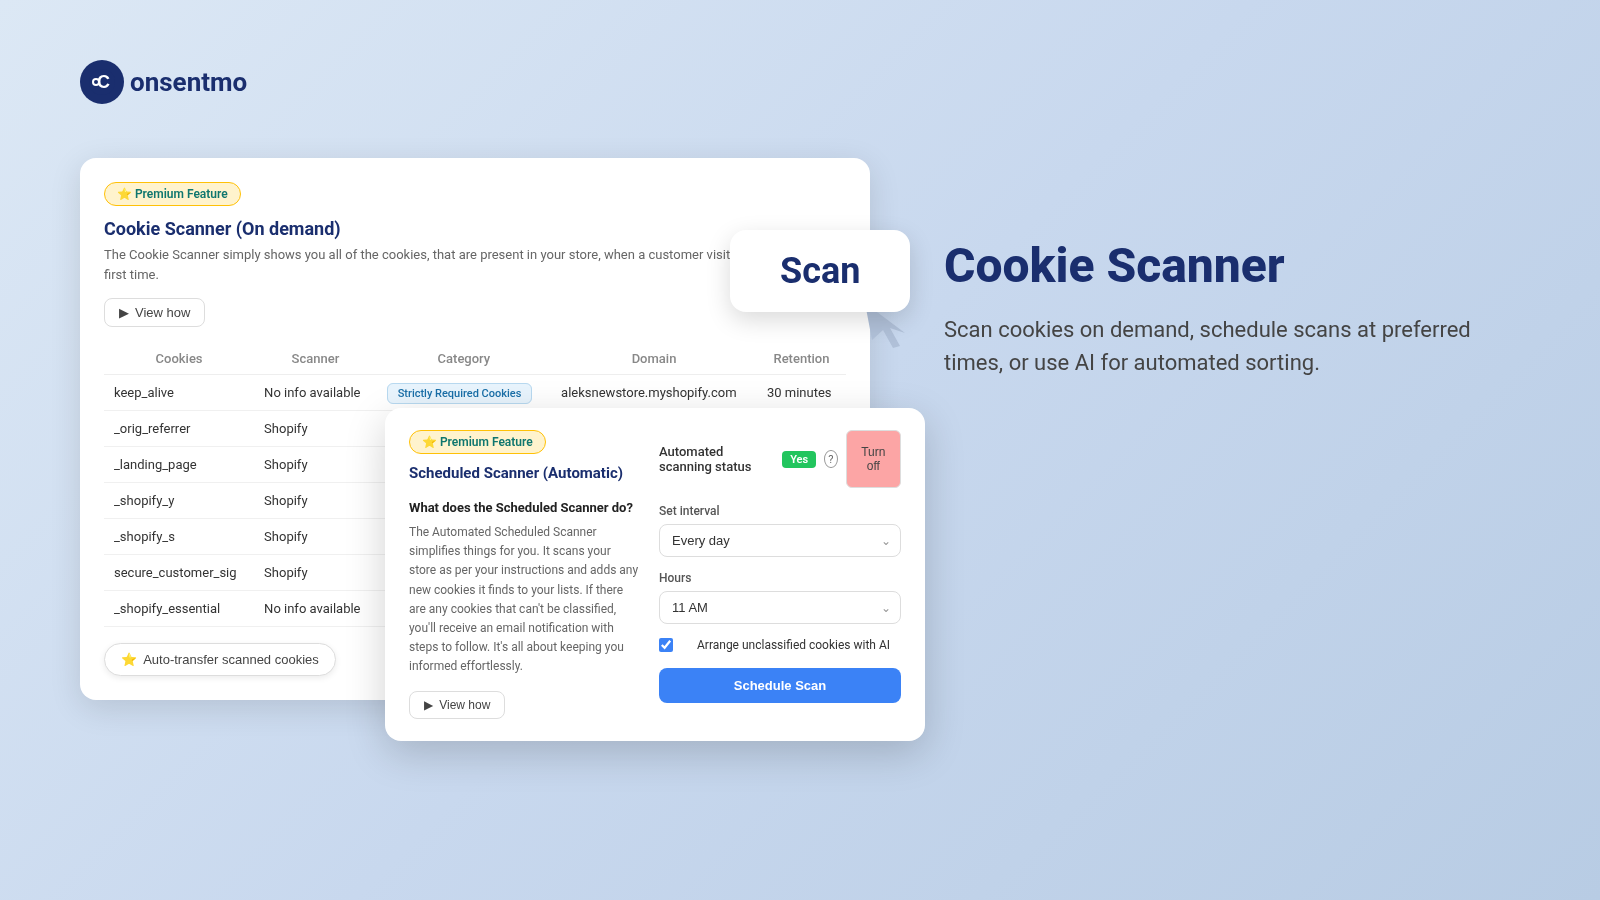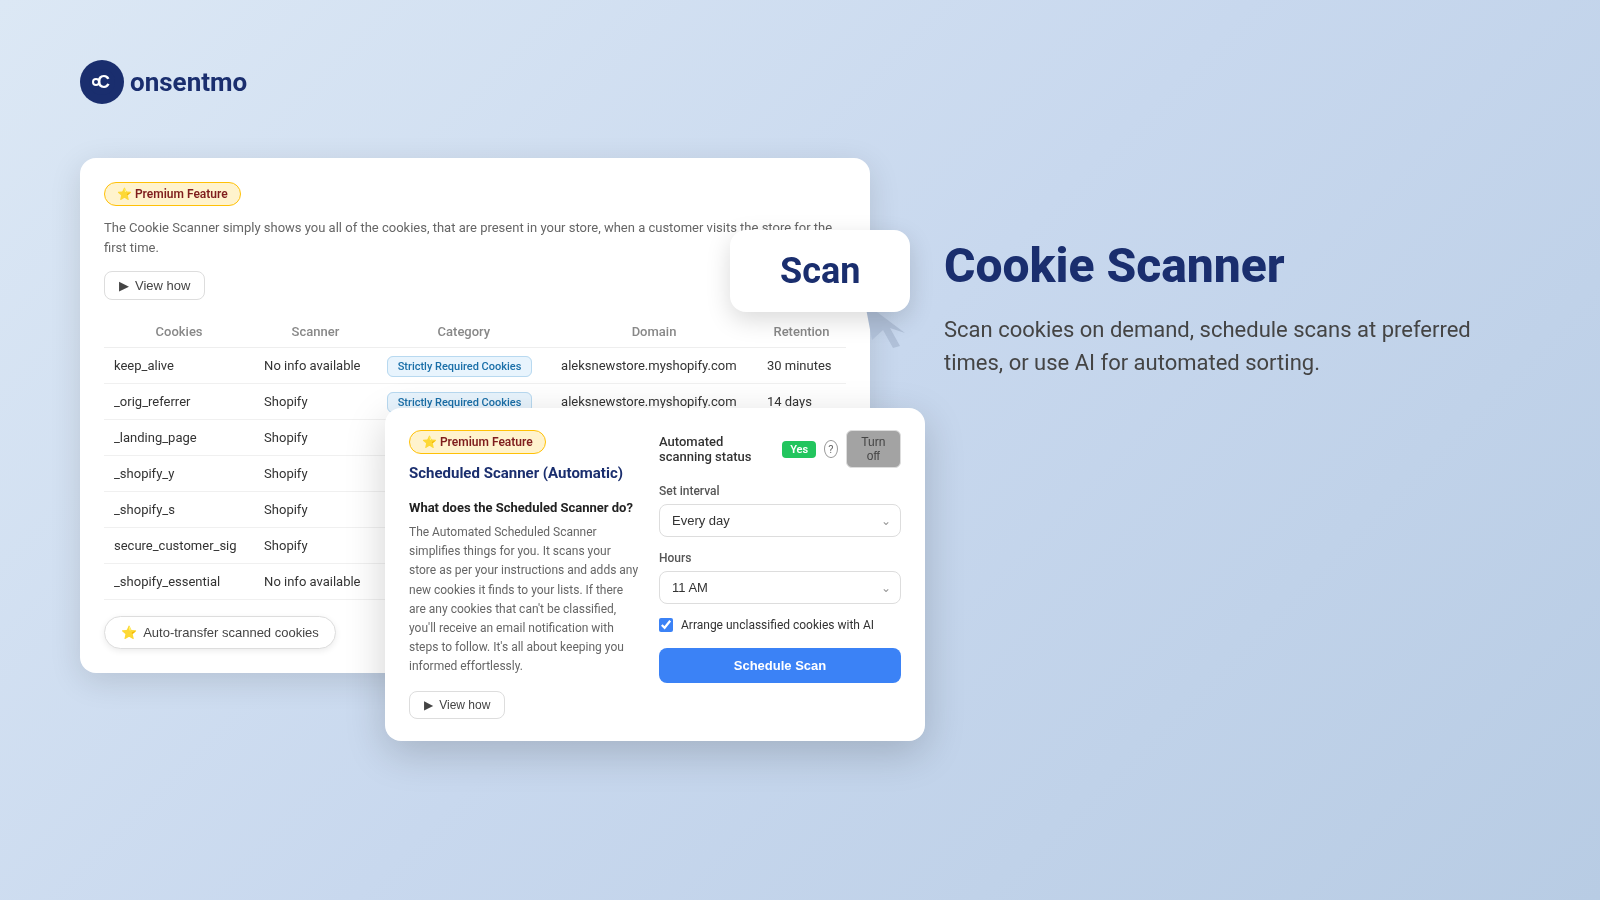--- a/index.html
+++ b/index.html
@@ -54,21 +54,21 @@
     .premium-badge {
       display: inline-flex;
       align-items: center;
       gap: 6px;
       background: #fff3cd;
       border: 1px solid #ffc107;
       border-radius: 20px;
       padding: 4px 12px;
       font-size: 12px;
       font-weight: 600;
-      color: #7f1d1d;
+      color: #0f766e;
       margin-bottom: 12px;
     }
 
     .card-title {
       font-size: 18px;
       font-weight: 700;
       color: #1a2e6e;
       margin-bottom: 6px;
     }
 
@@ -257,24 +257,24 @@
       font-size: 11px;
       display: inline-flex;
       align-items: center;
       justify-content: center;
       cursor: pointer;
     }
 
     .turn-off-btn {
       border: 1px solid #ddd;
       border-radius: 6px;
-      padding: 4px 12px;
+      padding: 14px 12px;
       font-size: 12px;
       color: #444;
-      background: #a3a3a3;
+      background: #fca5a5;
       cursor: pointer;
     }
 
     .field-label {
       font-size: 12px;
       color: #555;
       margin-bottom: 6px;
       font-weight: 500;
     }
 
@@ -301,21 +301,21 @@
       top: 50%;
       transform: translateY(-50%);
       color: #999;
       pointer-events: none;
       font-size: 12px;
     }
 
     .checkbox-row {
       display: flex;
       align-items: center;
-      gap: 8px;
+      gap: 24px;
       margin-bottom: 16px;
     }
 
     .checkbox-row input[type="checkbox"] {
       accent-color: #3b82f6;
       width: 14px;
       height: 14px;
     }
 
     .checkbox-label {
@@ -374,20 +374,21 @@
       <text x="9" y="20" fill="white" font-size="18" font-weight="bold" font-family="sans-serif">C</text>
       <circle cx="8" cy="14" r="4" fill="white"></circle>
       <circle cx="8" cy="14" r="2" fill="#1a2e6e"></circle>
     </svg>
   </div>
   <span class="logo-text">onsentmo</span>
 </div>
 
 <div class="main-card">
   <div class="premium-badge">⭐ Premium Feature</div>
+  <div class="card-title">Cookie Scanner (On demand)</div>
   <div class="card-desc">The Cookie Scanner simply shows you all of the cookies, that are present in your store, when a customer visits the store for the first time.</div>
   <button class="view-how-btn">
     <span>▶</span>
     <span>View how</span>
   </button>
 
   <table class="cookie-table">
     <thead>
       <tr>
         <th>Cookies</th>

